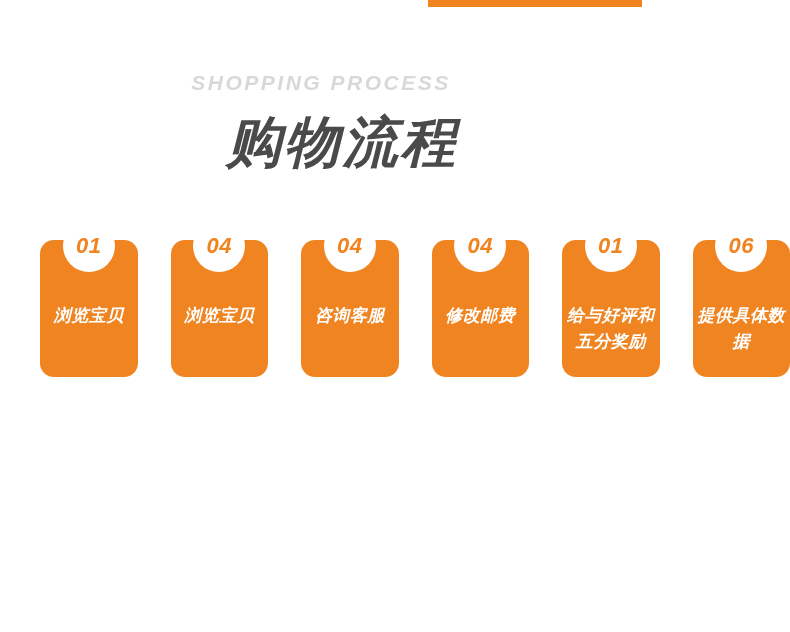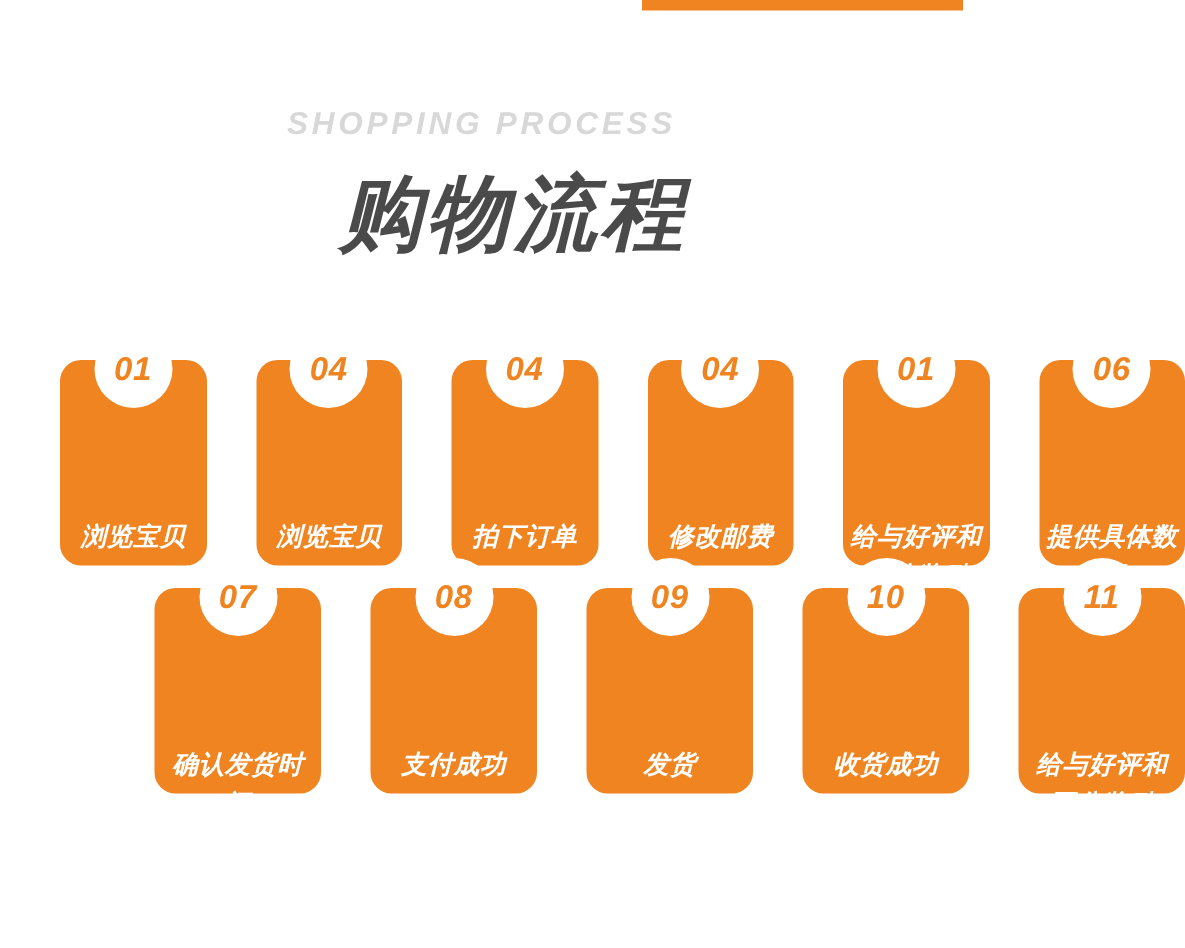--- a/index.html
+++ b/index.html
@@ -94,21 +94,20 @@
     letter-spacing: 0.5px;
   }
   .step-label {
     color: #ffffff;
     font-size: 17px;
     font-weight: bold;
     line-height: 1.55;
     text-align: center;
     width: 96px;
     letter-spacing: 0.5px;
-    margin-top: 42px;
   }
 </style>
 </head>
 <body>
 
 <div class="page">
 
   <div class="top-sliver"></div>
 
   <div class="header">
@@ -122,53 +121,31 @@
       <div class="step">
         <div class="badge">01</div>
         <div class="step-label">浏览宝贝</div>
       </div>
       <div class="step">
         <div class="badge">04</div>
         <div class="step-label">浏览宝贝</div>
       </div>
       <div class="step">
         <div class="badge">04</div>
-        <div class="step-label">拍下订单</div>
+        <div class="step-label">咨询客服</div>
       </div>
       <div class="step">
         <div class="badge">04</div>
         <div class="step-label">修改邮费</div>
       </div>
       <div class="step">
         <div class="badge">01</div>
         <div class="step-label">给与好评和五分奖励</div>
       </div>
       <div class="step">
         <div class="badge">06</div>
         <div class="step-label">提供具体数据</div>
       </div>
     </div>
 
-    <div class="row">
-      <div class="step">
-        <div class="badge">07</div>
-        <div class="step-label">确认发货时间</div>
-      </div>
-      <div class="step">
-        <div class="badge">08</div>
-        <div class="step-label">支付成功</div>
-      </div>
-      <div class="step">
-        <div class="badge">09</div>
-        <div class="step-label">发货</div>
-      </div>
-      <div class="step">
-        <div class="badge">10</div>
-        <div class="step-label">收货成功</div>
-      </div>
-      <div class="step">
-        <div class="badge">11</div>
-        <div class="step-label">给与好评和五分奖励</div>
-      </div>
-    </div>
 
   </div>
 </div>
 
 </body></html>

